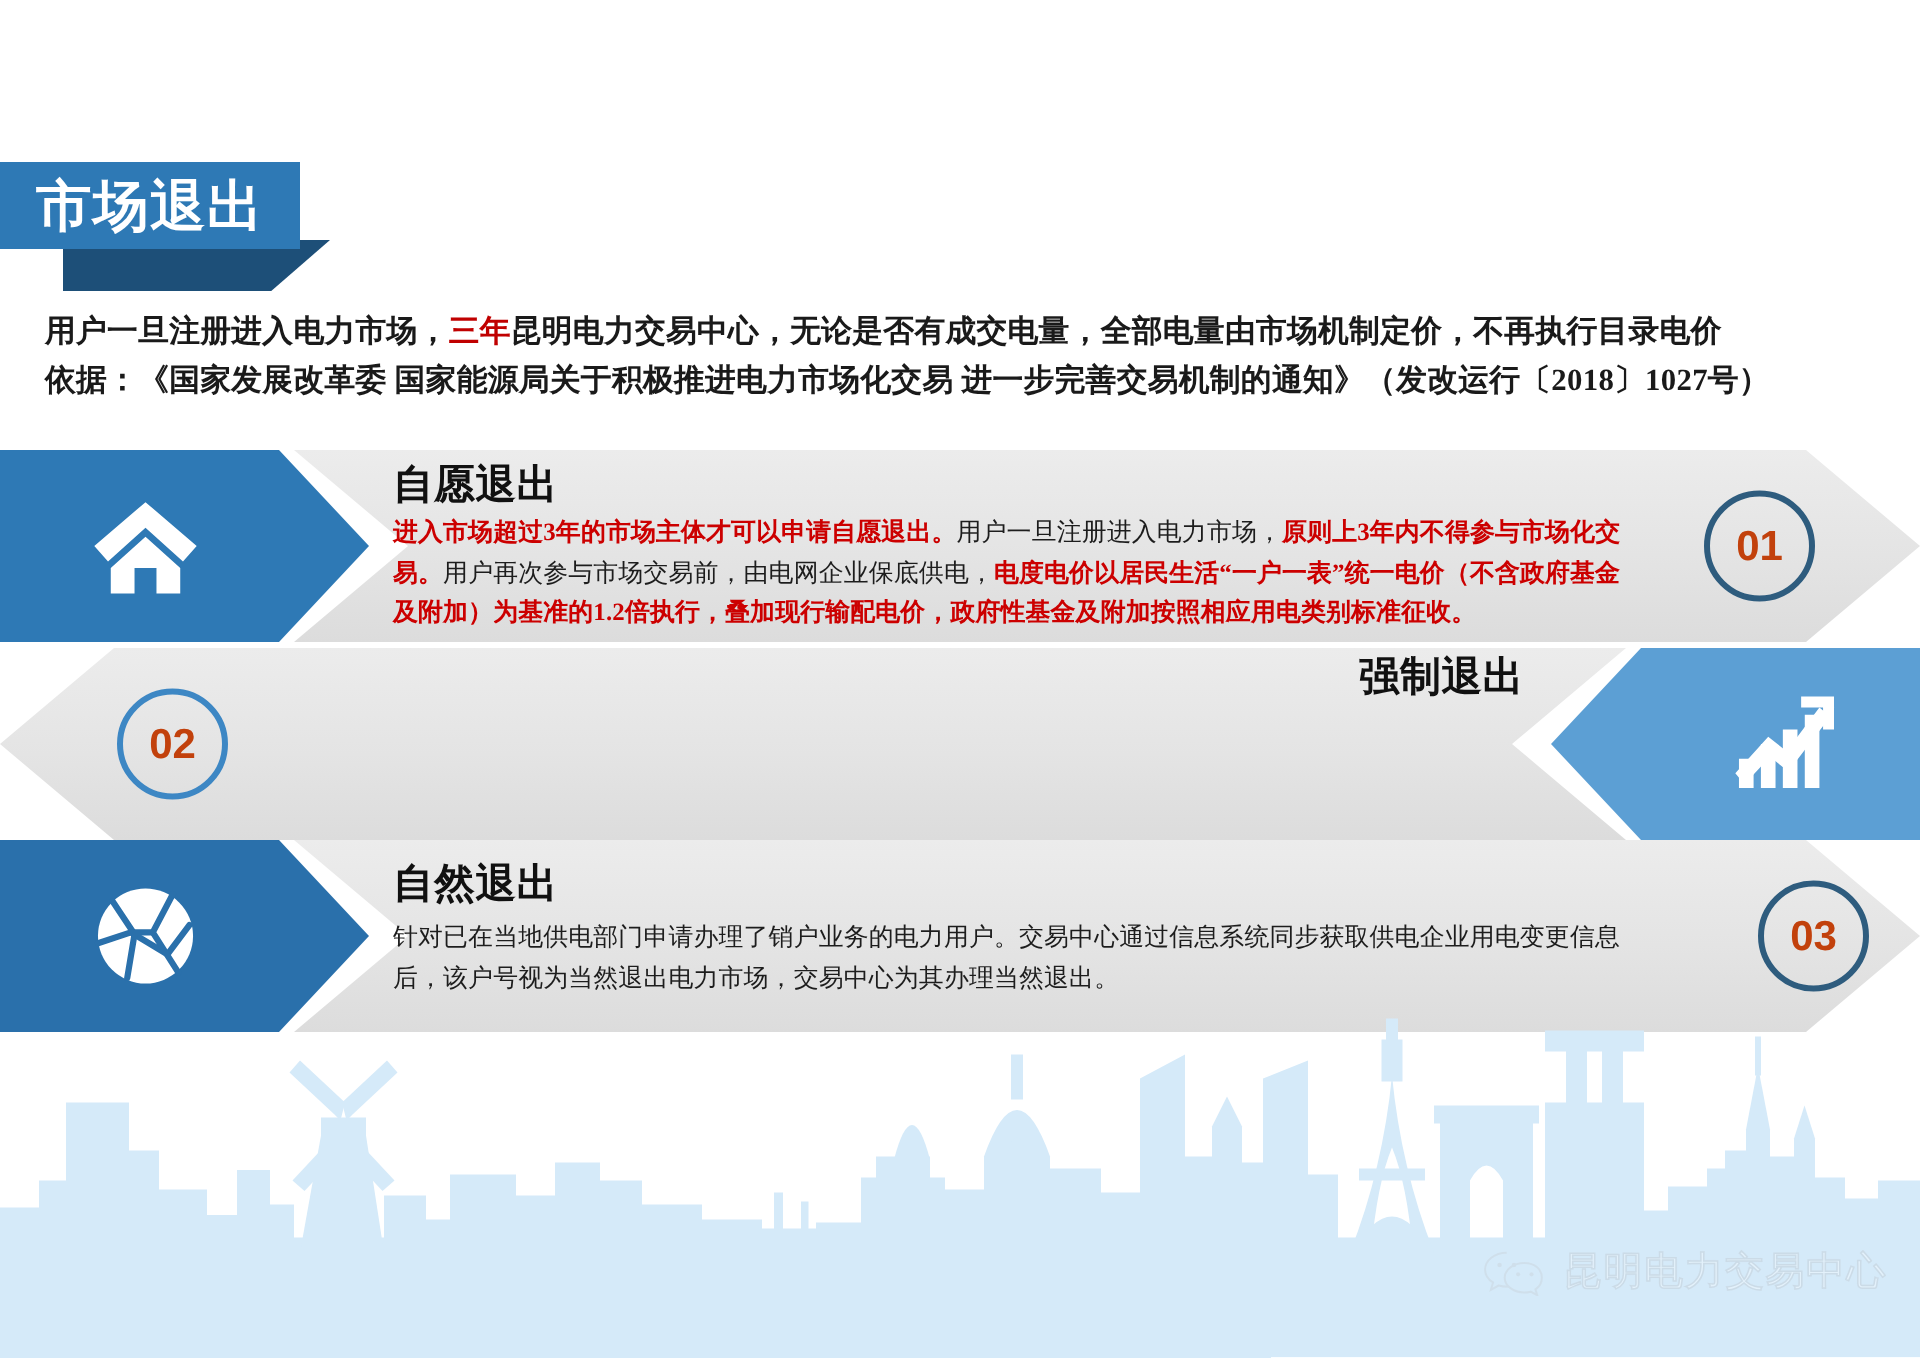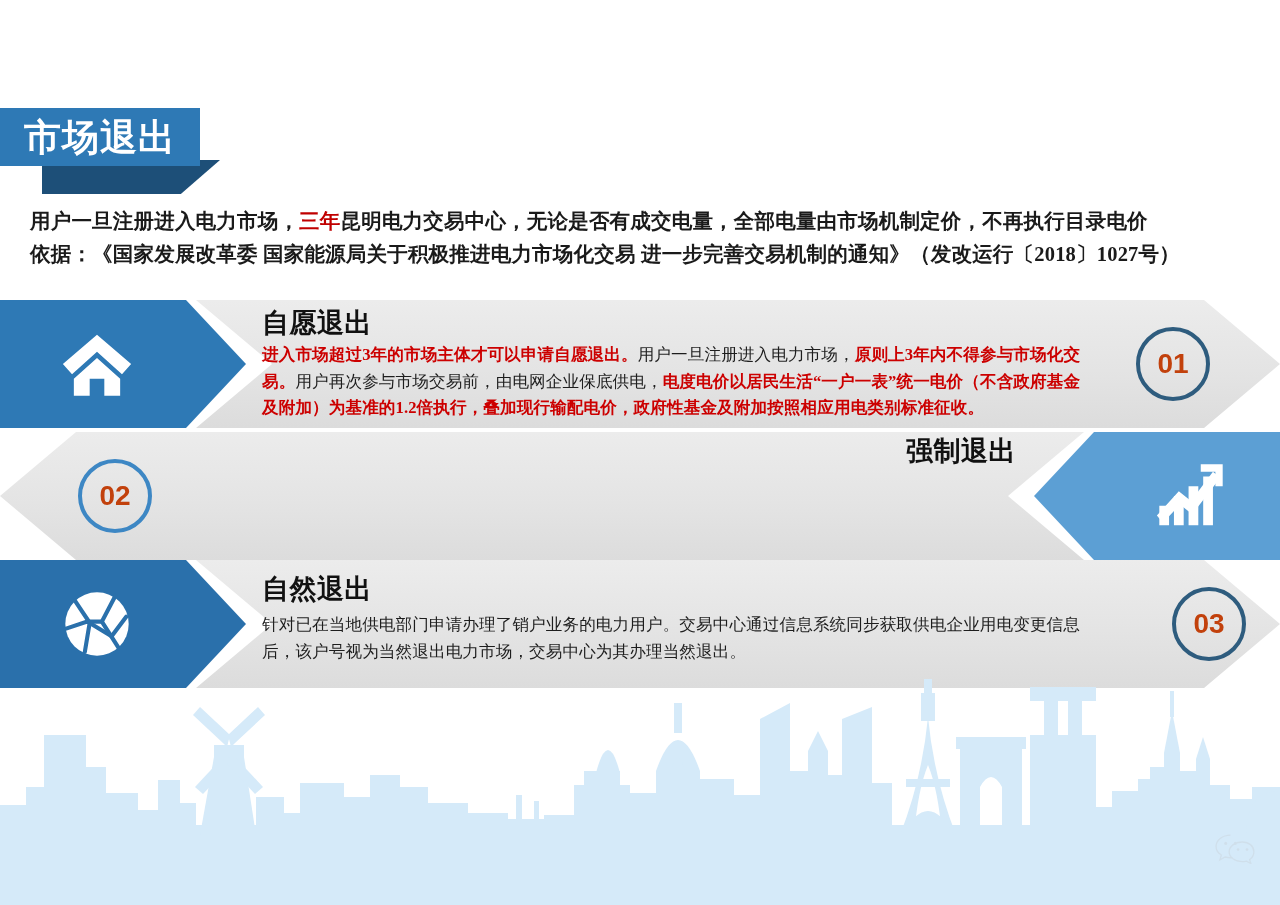--- a/index.html
+++ b/index.html
@@ -310,15 +310,16 @@
         <g fill="none" stroke="#c6ccd2" stroke-width="2">
           <path d="M24 6 C12 6 3 13.5 3 22.5 c0 5 3 9.5 7.7 12.4 L8.6 42 l7.6 -4.2 c2.5 .7 5.1 1.1 7.8 1.1 c.9 0 1.8 0 2.6 -.1"></path>
           <path d="M41 16 C30.5 16 22 22.4 22 30.3 c0 7.9 8.5 14.3 19 14.3 c2.2 0 4.3 -.3 6.2 -.8 l6.4 3.5 l-1.8 -5.7 c4 -2.6 6.2 -6.6 6.2 -11.3 C58 22.4 51.5 16 41 16 Z"></path>
         </g>
         <circle cx="17" cy="18" r="2.2" fill="#c6ccd2"></circle>
         <circle cx="31" cy="18" r="2.2" fill="#c6ccd2"></circle>
         <circle cx="35" cy="27" r="2" fill="#c6ccd2"></circle>
         <circle cx="48" cy="27" r="2" fill="#c6ccd2"></circle>
       </svg>
     </span>
+    <span class="wm-text">昆明电力交易中心</span>
   </div>
 
 </div>
 
 </body></html>

